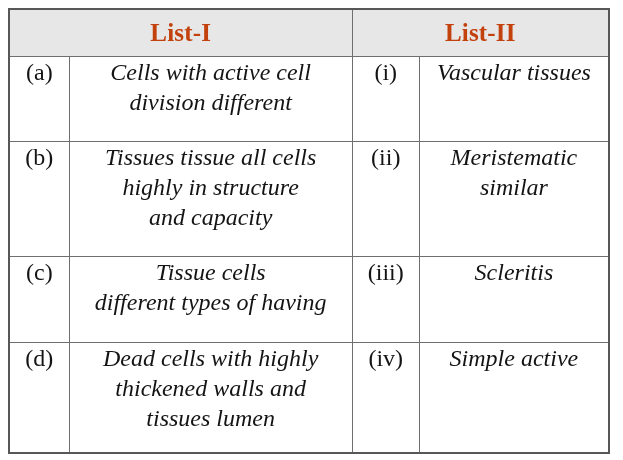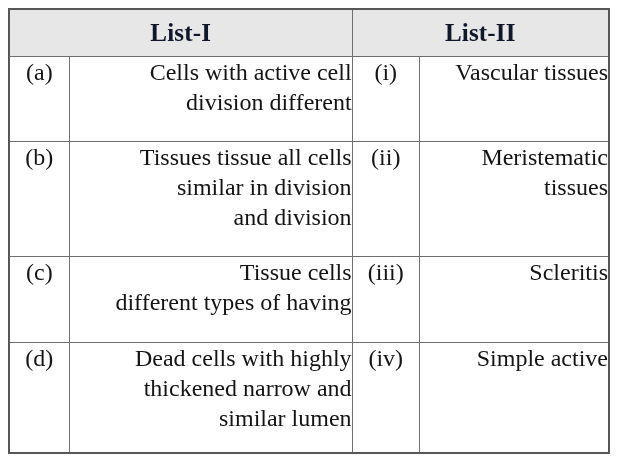--- a/index.html
+++ b/index.html
@@ -42,21 +42,21 @@
   }
 
   
   thead th {
     background: #e7e7e7;
     height: 47px;
     text-align: center;
     vertical-align: middle;
     font-weight: bold;
     font-size: 25px;
-    color: #0f172a;
+    color: #c2410c;
     letter-spacing: 0.2px;
   }
 
   
   col.c-label-1 { width: 60px; }
   col.c-text-1  { width: 282px; }
   col.c-label-2 { width: 67px; }
   col.c-text-2  { width: 189px; }
 
   
@@ -68,24 +68,25 @@
   }
 
   td.label-cell {
     text-align: center;
     padding-top: 12px;
     padding-left: 0;
     padding-right: 2px;
   }
 
   td.text-cell {
-    text-align: right;
+    text-align: center;
     padding-top: 12px;
     padding-left: 13px;
     padding-right: 6px;
+    font-style: italic;
   }
 
   td.text-cell.narrow {
     padding-left: 0;
   }
 
   .cell-line {
     display: block;
     white-space: nowrap;
   }
@@ -123,48 +124,48 @@
         <td class="label-cell">(i)</td>
         <td class="text-cell narrow">
           <span class="cell-line">Vascular tissues</span>
         </td>
       </tr>
 
       <tr class="row-b">
         <td class="label-cell">(b)</td>
         <td class="text-cell">
           <span class="cell-line">Tissues tissue all cells</span>
-          <span class="cell-line">similar in division</span>
-          <span class="cell-line">and division</span>
+          <span class="cell-line">highly in structure</span>
+          <span class="cell-line">and capacity</span>
         </td>
         <td class="label-cell">(ii)</td>
         <td class="text-cell narrow">
           <span class="cell-line">Meristematic</span>
-          <span class="cell-line">tissues</span>
+          <span class="cell-line">similar</span>
         </td>
       </tr>
 
       <tr class="row-c">
         <td class="label-cell">(c)</td>
         <td class="text-cell">
           <span class="cell-line">Tissue cells</span>
           <span class="cell-line">different types of having</span>
         </td>
         <td class="label-cell">(iii)</td>
         <td class="text-cell narrow">
           <span class="cell-line">Scleritis</span>
         </td>
       </tr>
 
       <tr class="row-d">
         <td class="label-cell">(d)</td>
         <td class="text-cell">
           <span class="cell-line">Dead cells with highly</span>
-          <span class="cell-line">thickened narrow and</span>
-          <span class="cell-line">similar lumen</span>
+          <span class="cell-line">thickened walls and</span>
+          <span class="cell-line">tissues lumen</span>
         </td>
         <td class="label-cell">(iv)</td>
         <td class="text-cell narrow">
           <span class="cell-line">Simple active</span>
         </td>
       </tr>
 
     </tbody>
   </table>
 </div>

